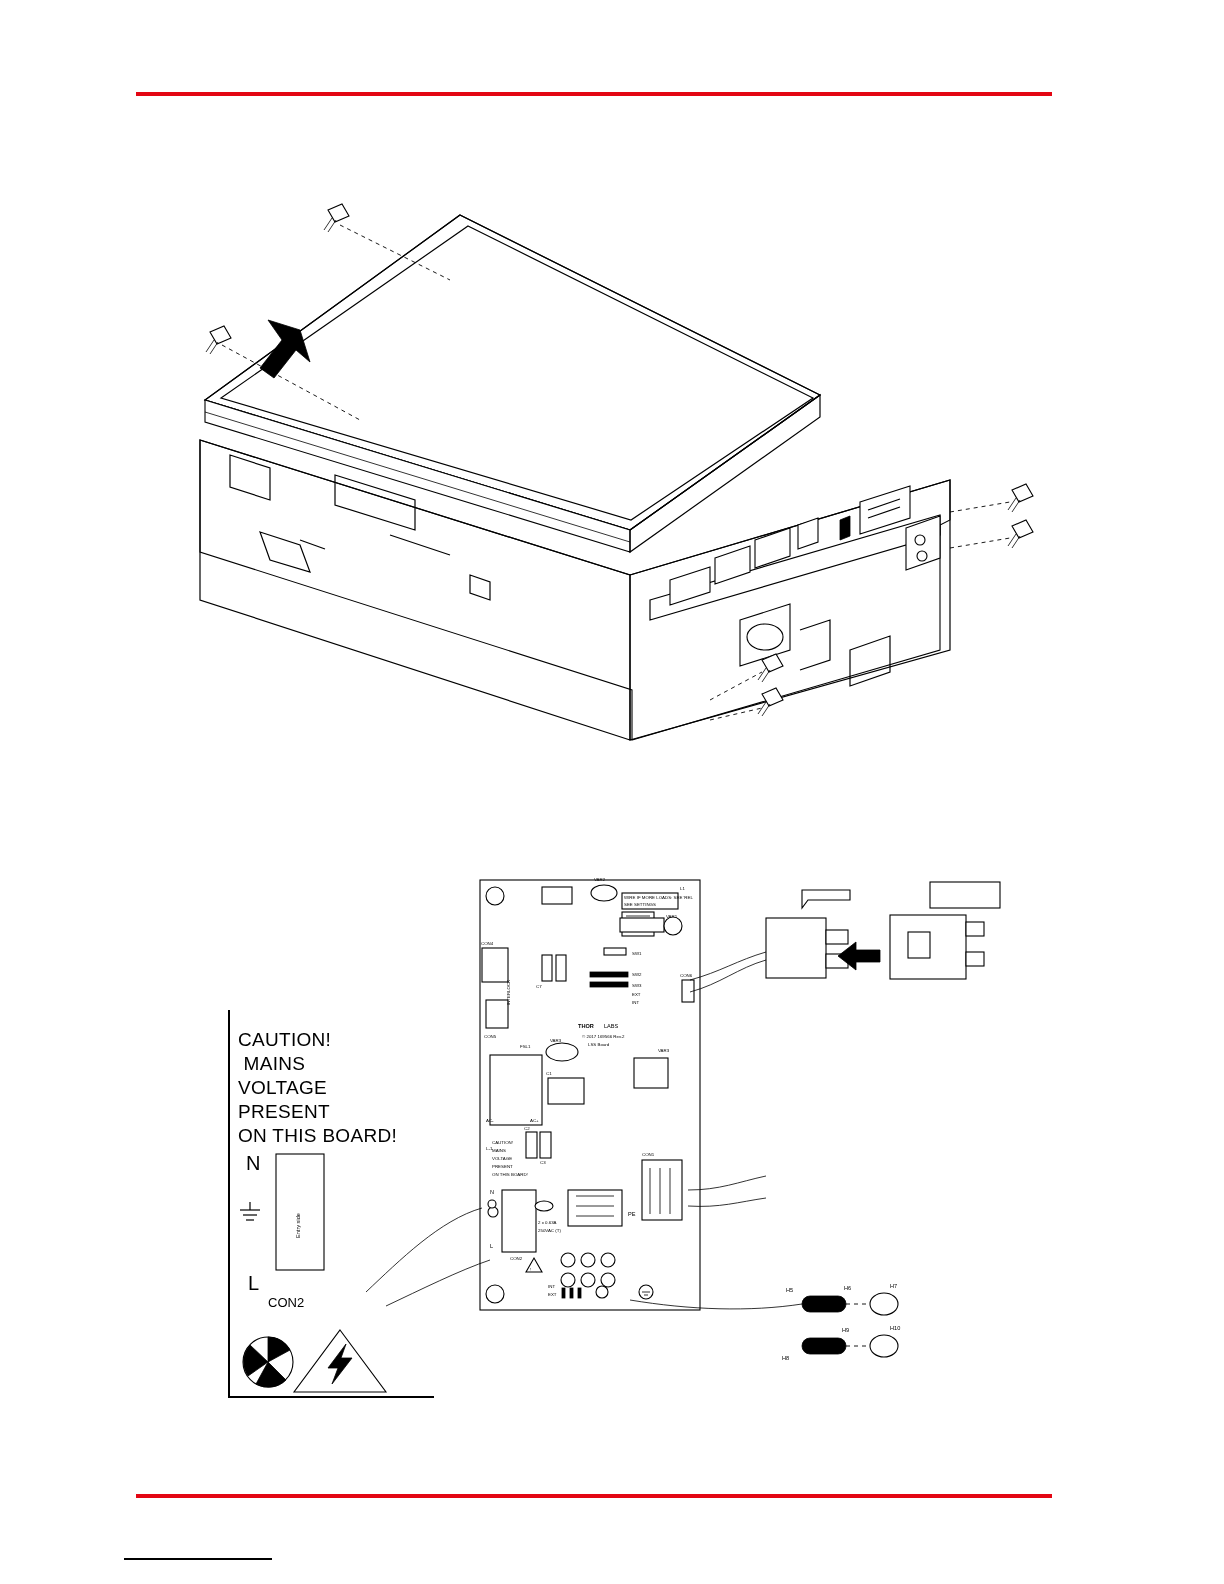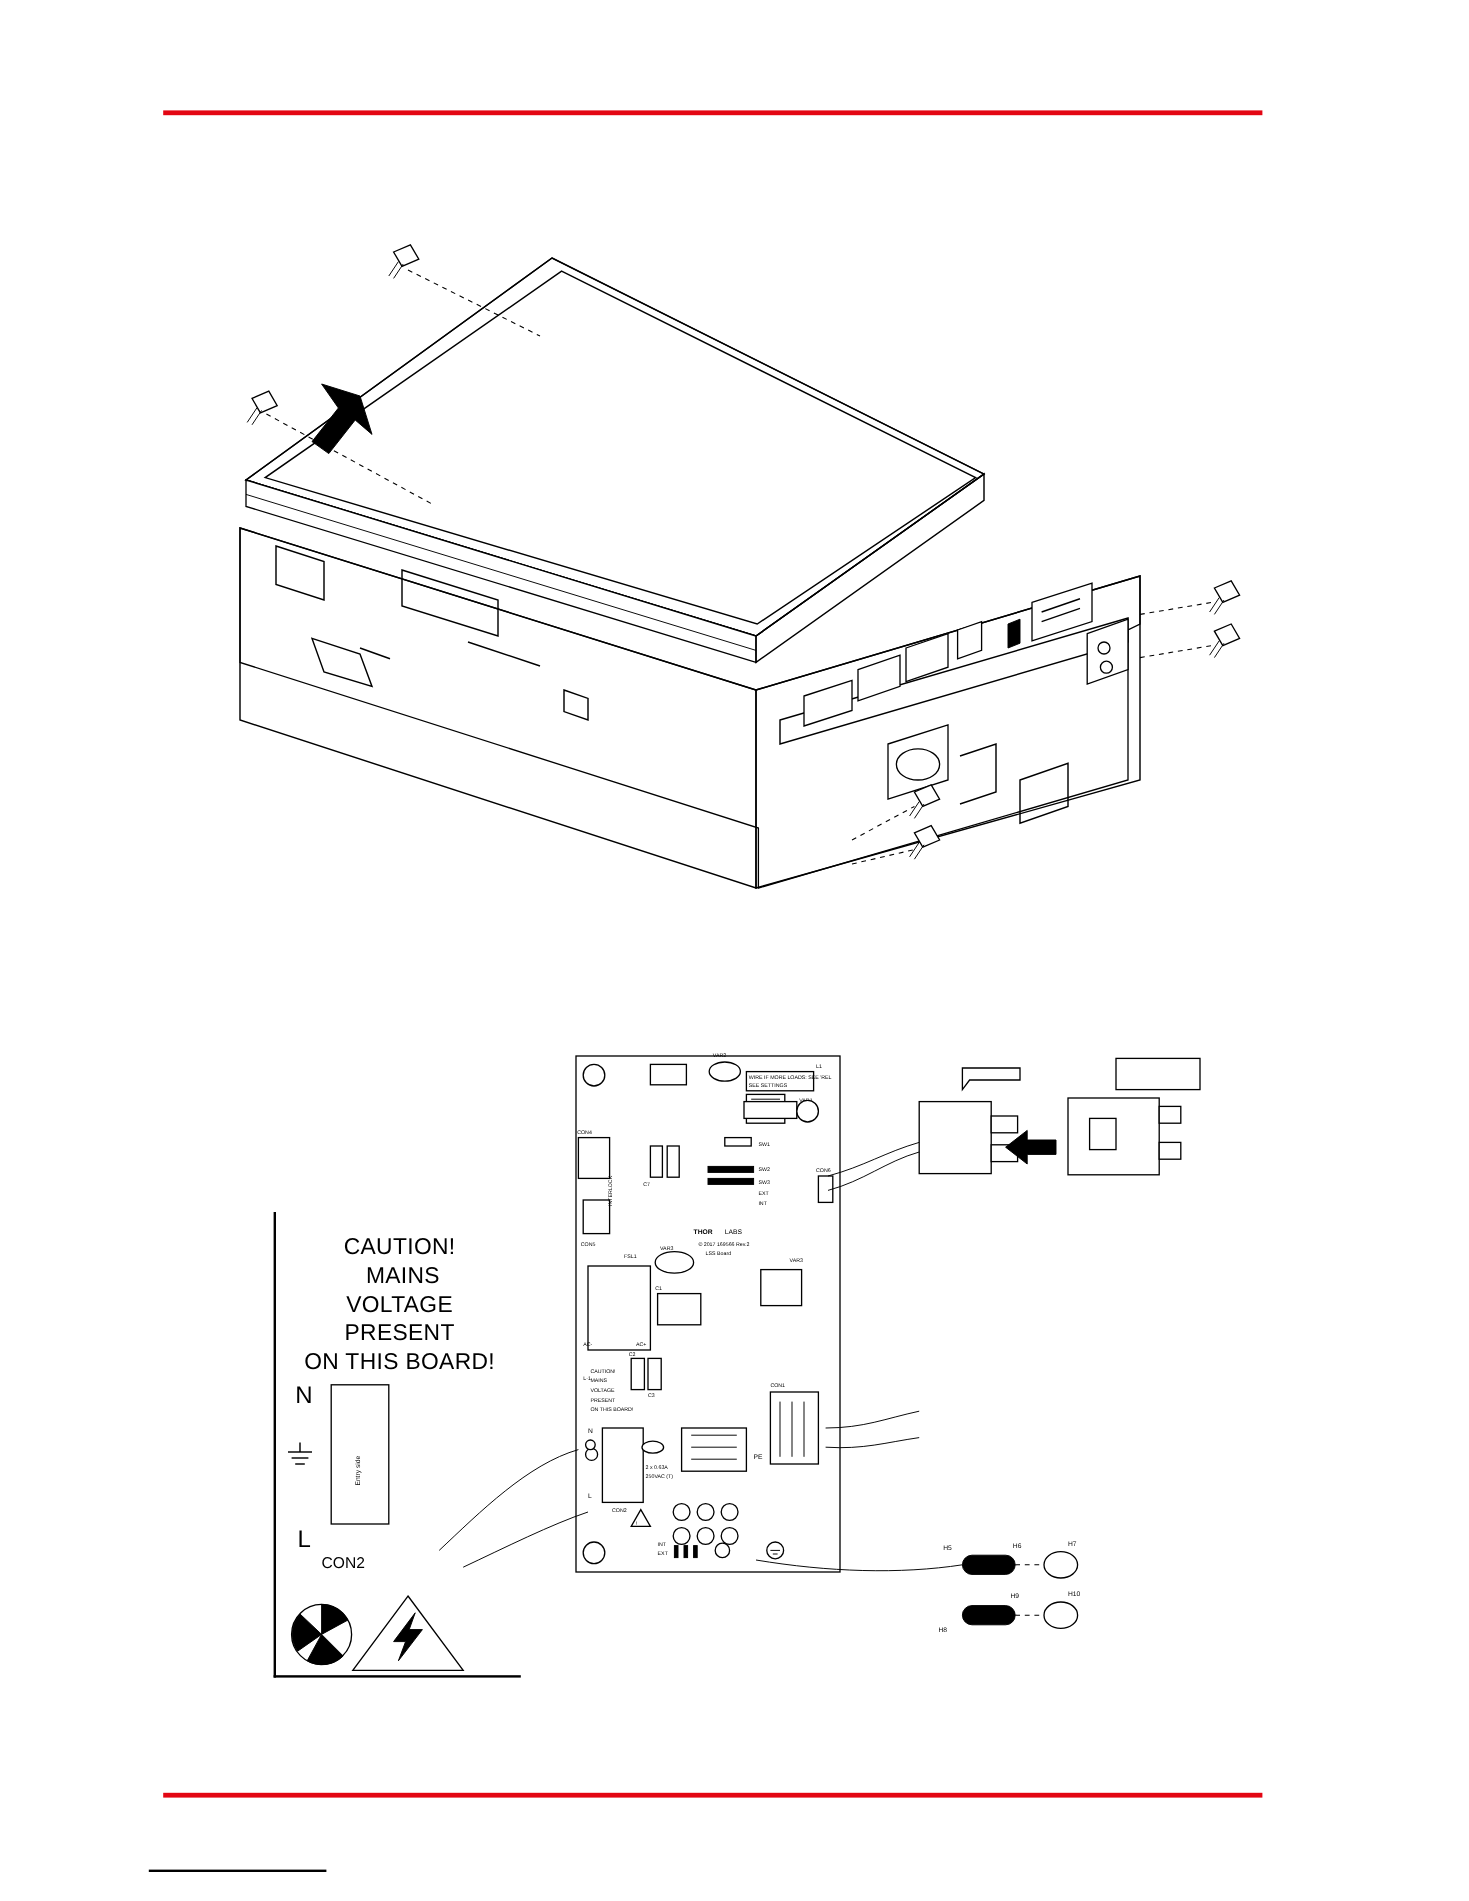--- a/index.html
+++ b/index.html
@@ -11,21 +11,20 @@
     width: 1224px;
     height: 1584px;
     font-family: "Liberation Sans", sans-serif;
     color: #000000;
     position: relative;
     overflow: hidden;
   }
   .page {
     position: absolute;
     inset: 0;
-    text-align: center;
   }
   .rule {
     position: absolute;
     left: 136px;
     width: 916px;
     height: 4px;
     background: #e30613;
   }
   .rule-top { top: 92px; }
   .rule-bottom { top: 1494px; }

